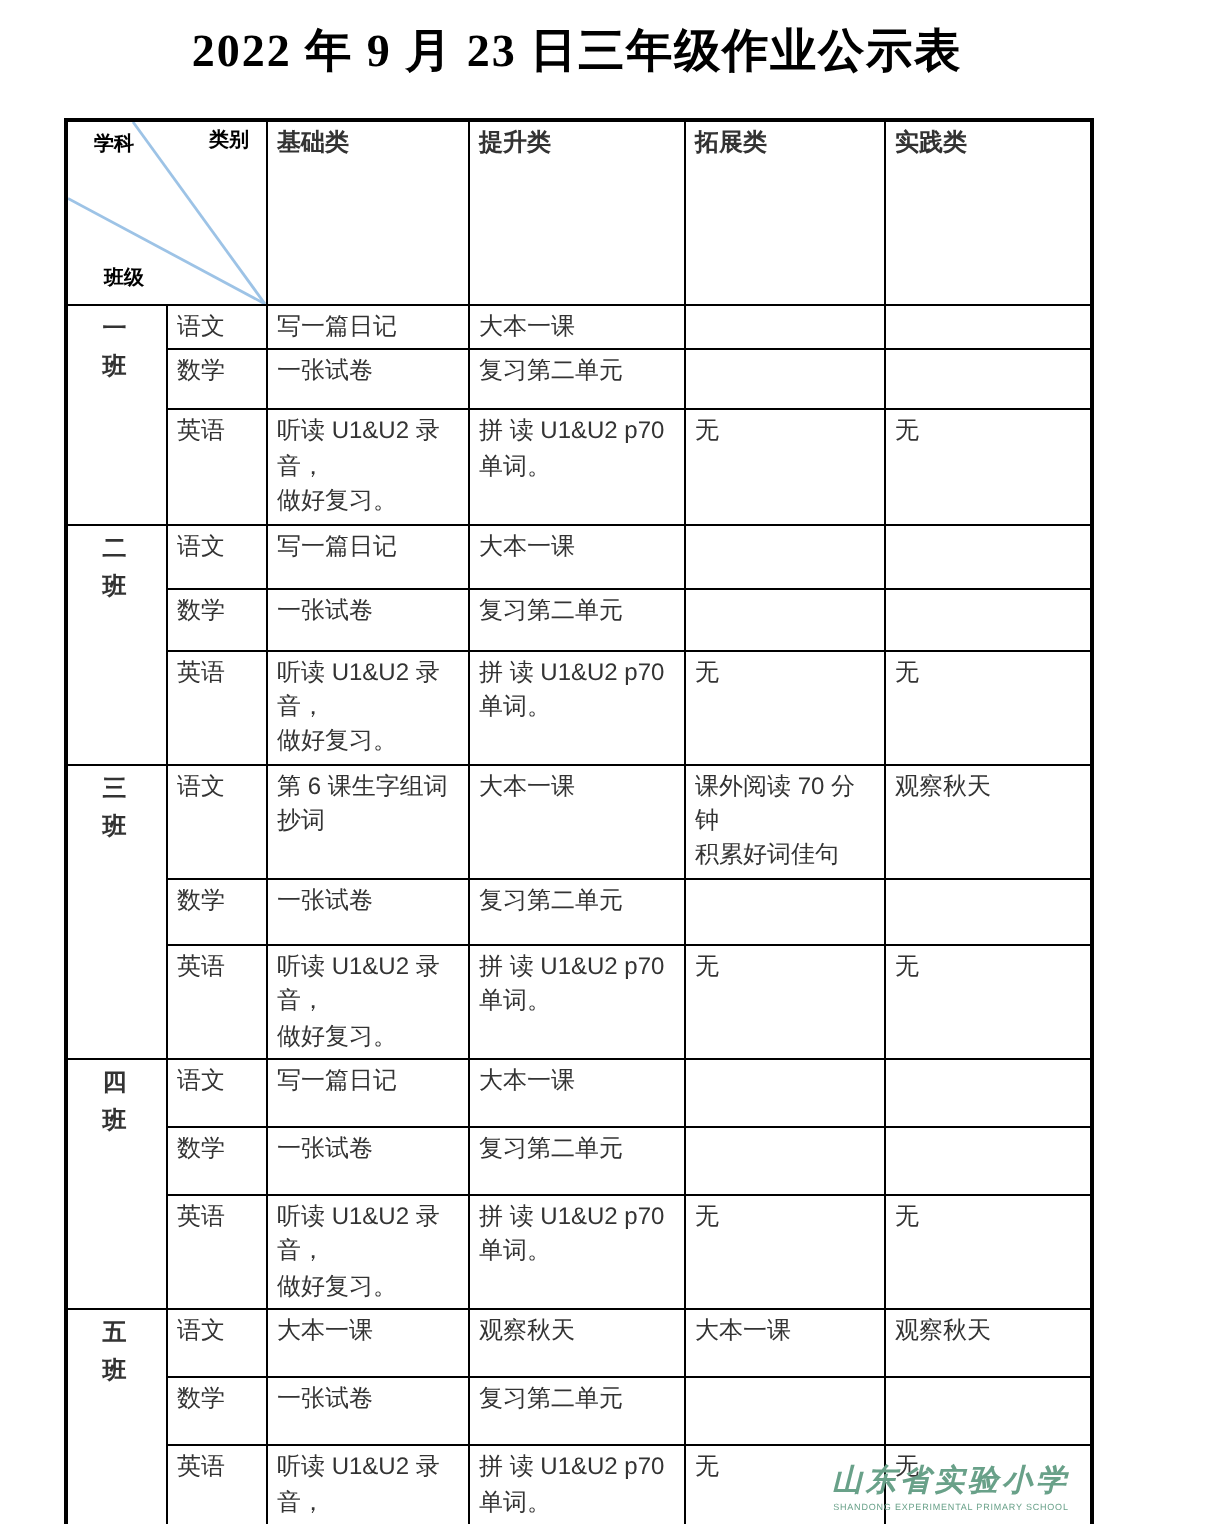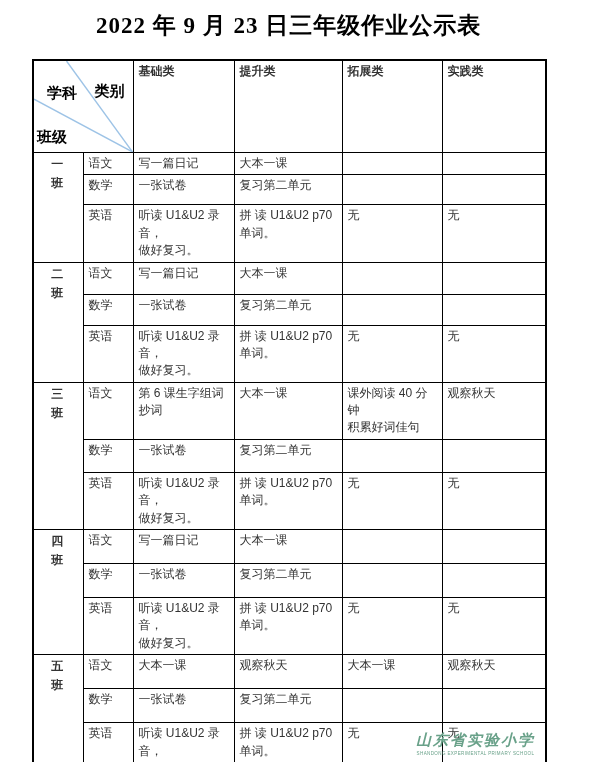--- a/index.html
+++ b/index.html
@@ -69,29 +69,28 @@
     white-space:nowrap;
   }
   td.corner{
     position:relative;
     padding:0;
     vertical-align:middle;
   }
   td.corner svg{position:absolute;left:0;top:0;width:100%;height:100%;}
   .corner-lbl{
     position:absolute;
-    font-size:15px;
+    font-size:10px;
     font-weight:bold;
     color:#000;
     white-space:nowrap;
-    margin-top:16px;
   }
   .lbl-subject{left:13px;top:5px;}
   .lbl-category{right:8px;top:3px;text-align:center;}
-  .lbl-class{left:3px;bottom:4px;}
+  .lbl-class{left:18px;bottom:4px;}
   .watermark{
     position:absolute;
     right:16px;
     bottom:6px;
     text-align:center;
     color:#69a189;
   }
   .watermark .cn{
     font-family:"Liberation Serif","DejaVu Serif",serif;
     font-style:italic;
@@ -188,21 +187,21 @@
       <td>无</td>
       <td>无</td>
     </tr>
 
     <tr style="height:40px">
       <td class="classcell" rowspan="3"><span>三班</span></td>
       <td class="subjcell">语文</td>
       <td>第 6 课生字组词
 抄词</td>
       <td>大本一课</td>
-      <td>课外阅读 40 分钟
+      <td>课外阅读 70 分钟
 积累好词佳句</td>
       <td>观察秋天</td>
     </tr>
     <tr style="height:33px">
       <td class="subjcell">数学</td>
       <td>一张试卷</td>
       <td>复习第二单元</td>
       <td></td>
       <td></td>
     </tr>

